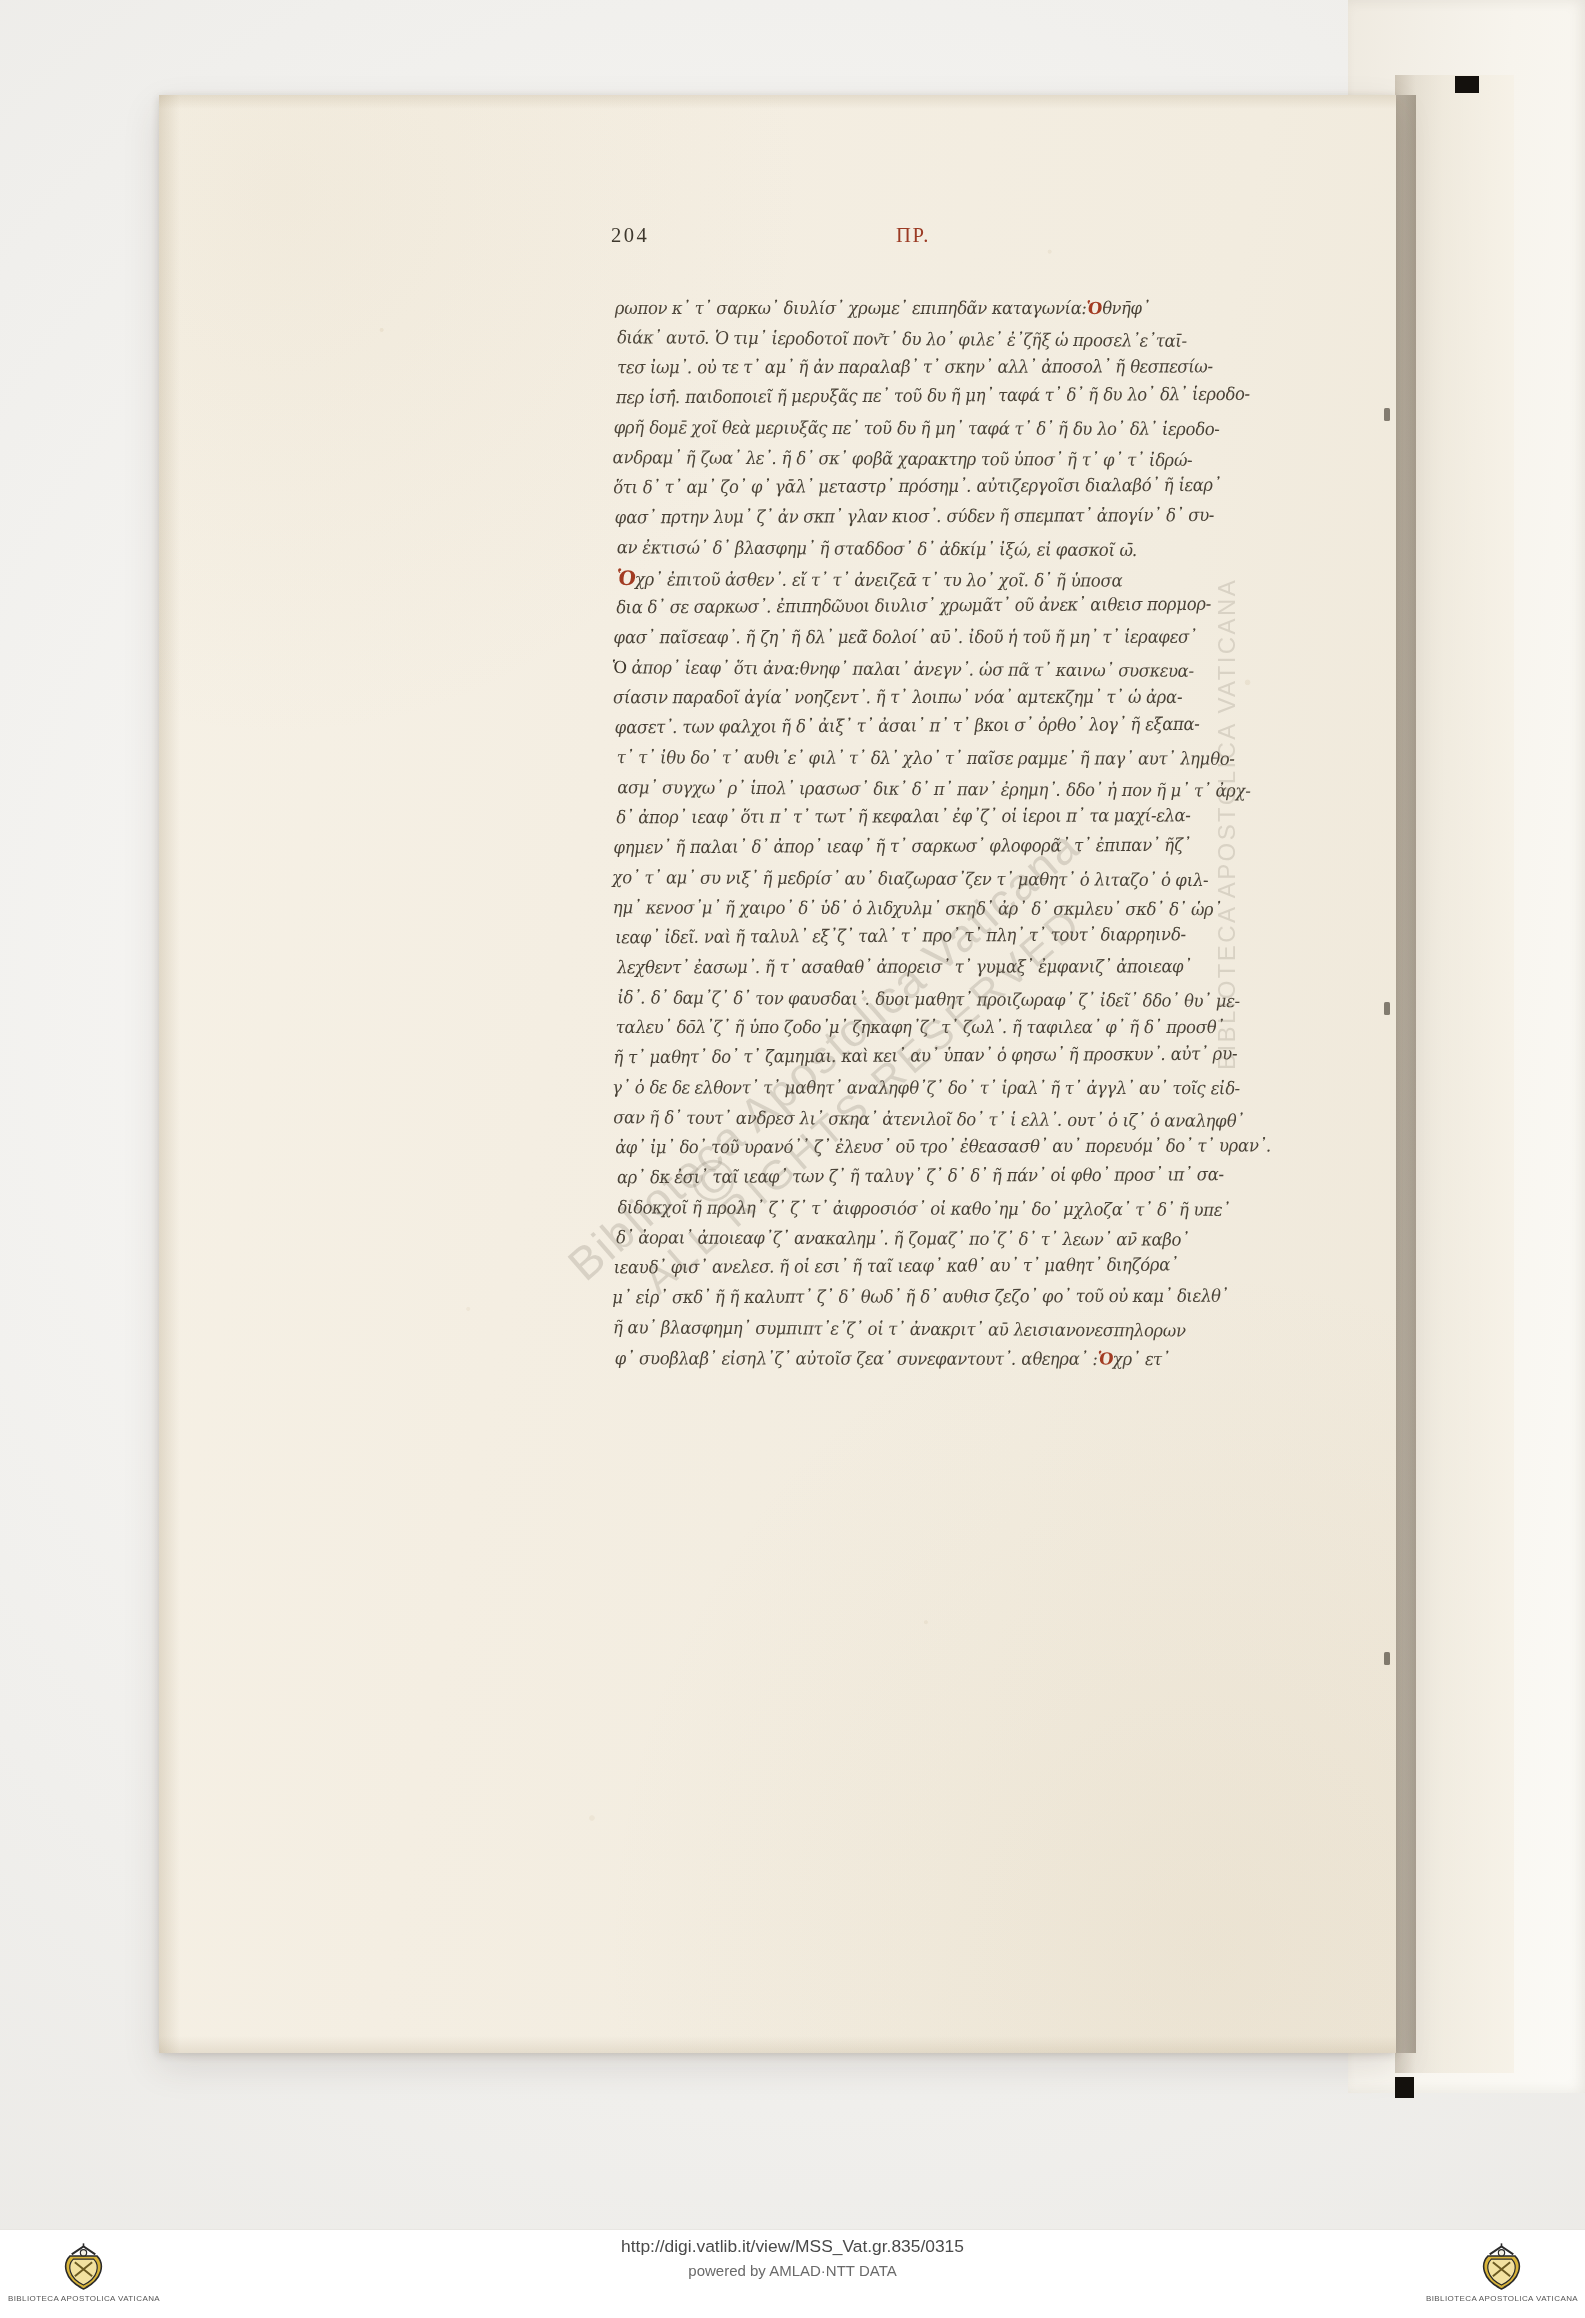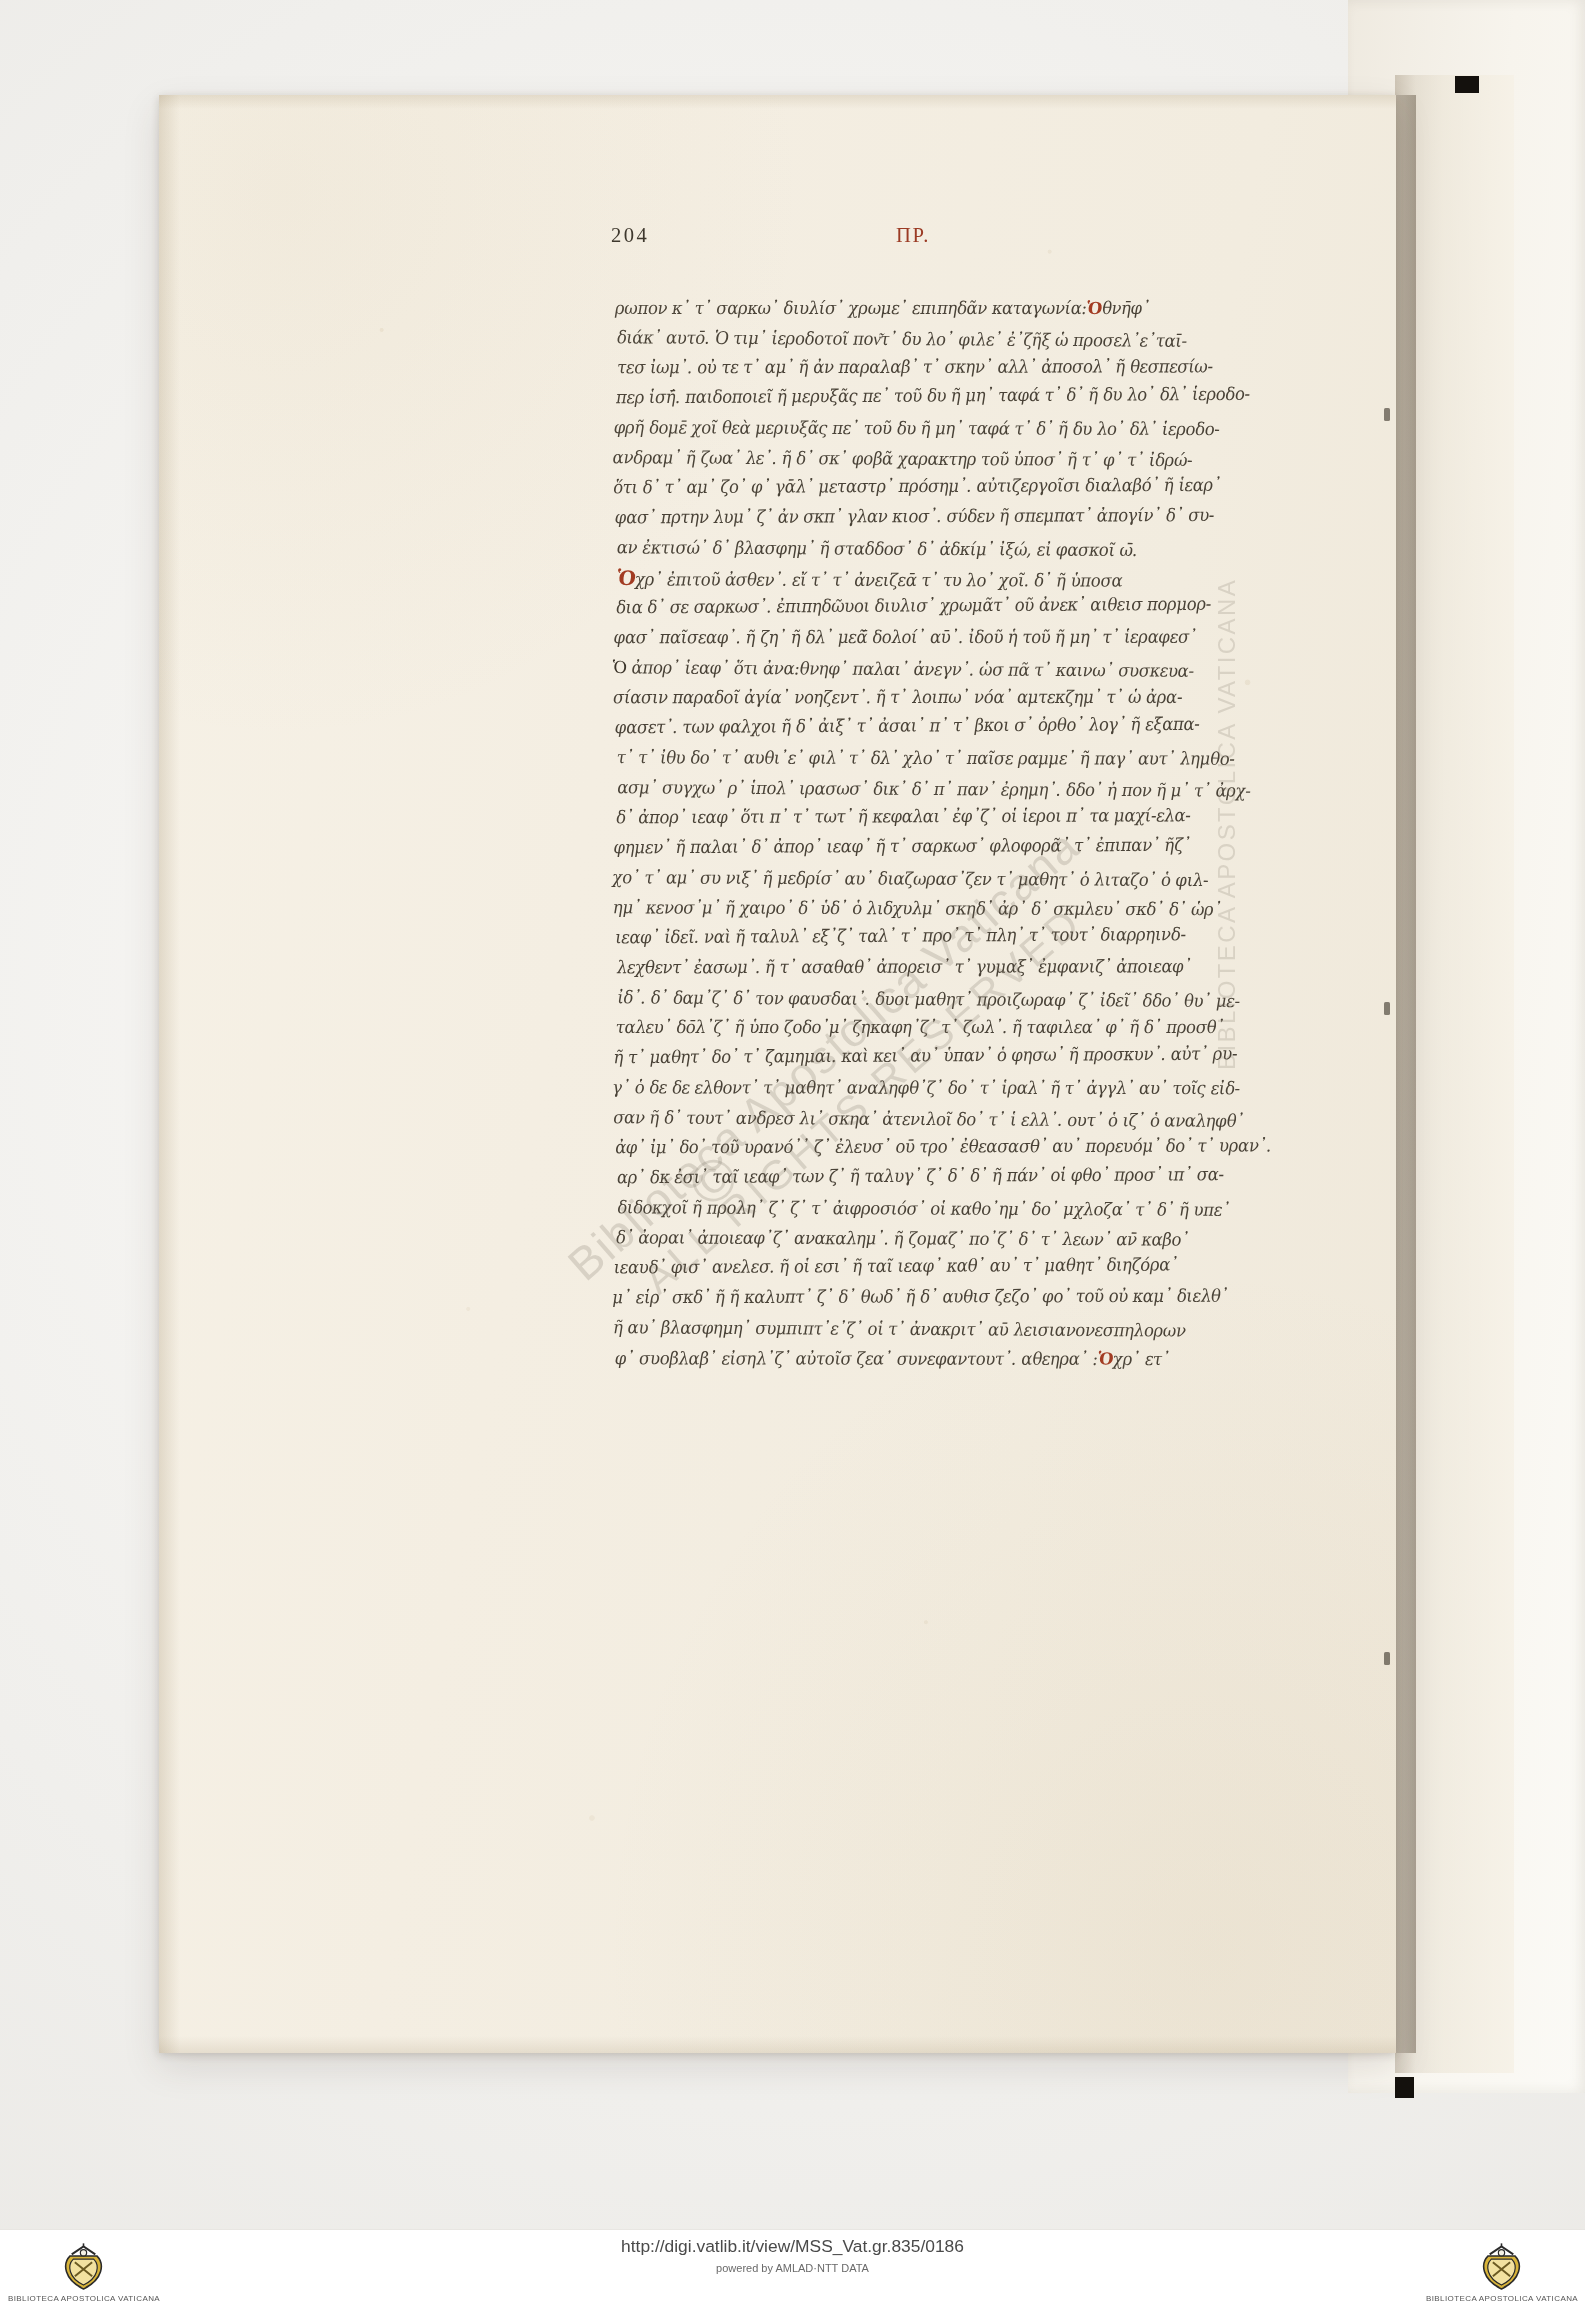--- a/index.html
+++ b/index.html
@@ -277,21 +277,21 @@
     font-size: 24px;
     color: #3a3a3a;
   }
   .footer-url {
     margin-top: 5.5px;
     font-size: 17.4px;
     color: #4a4a4a;
   }
   .footer-powered {
     margin-top: 5.5px;
-    font-size: 11px;
+    font-size: 15px;
     color: #6a6a6a;
   }
   .crest {
     position: absolute;
     top: 12.7px;
     width: 151px;
     height: 70px;
     text-align: center;
   }
   .crest-left { left: 8px; }
@@ -395,21 +395,21 @@
       <path d="M35 4 L35 0" stroke="#2a2a2a" stroke-width="2"></path>
       <path d="M18 16 C8 26 10 46 35 58 C60 46 62 26 52 16 Z" fill="#d8b43a" stroke="#2a2a2a" stroke-width="2"></path>
       <path d="M22 20 C14 28 16 44 35 53 C54 44 56 28 48 20 Z" fill="#f2e1a0" stroke="#2a2a2a" stroke-width="1.5"></path>
       <path d="M24 24 L46 42 M46 24 L24 42" stroke="#6b5a22" stroke-width="2.5"></path>
       <circle cx="35" cy="12" r="4" fill="#f5f2e6" stroke="#2a2a2a" stroke-width="1.5"></circle>
     </svg>
     <div class="crest-caption">BIBLIOTECA APOSTOLICA VATICANA</div>
   </div>
 
   <div class="footer-center">
-    <div class="footer-url">http://digi.vatlib.it/view/MSS_Vat.gr.835/0186</div>
+    <div class="footer-url">http://digi.vatlib.it/view/MSS_Vat.gr.835/0315</div>
     <div class="footer-powered">powered by AMLAD·NTT DATA</div>
   </div>
 
   <div class="crest crest-right">
     <svg width="55" height="51" viewBox="0 0 70 64">
       <path d="M20 14 L35 4 L50 14" stroke="#2a2a2a" stroke-width="2.5" fill="none"></path>
       <path d="M35 4 L35 0" stroke="#2a2a2a" stroke-width="2"></path>
       <path d="M18 16 C8 26 10 46 35 58 C60 46 62 26 52 16 Z" fill="#d8b43a" stroke="#2a2a2a" stroke-width="2"></path>
       <path d="M22 20 C14 28 16 44 35 53 C54 44 56 28 48 20 Z" fill="#f2e1a0" stroke="#2a2a2a" stroke-width="1.5"></path>
       <path d="M24 24 L46 42 M46 24 L24 42" stroke="#6b5a22" stroke-width="2.5"></path>

